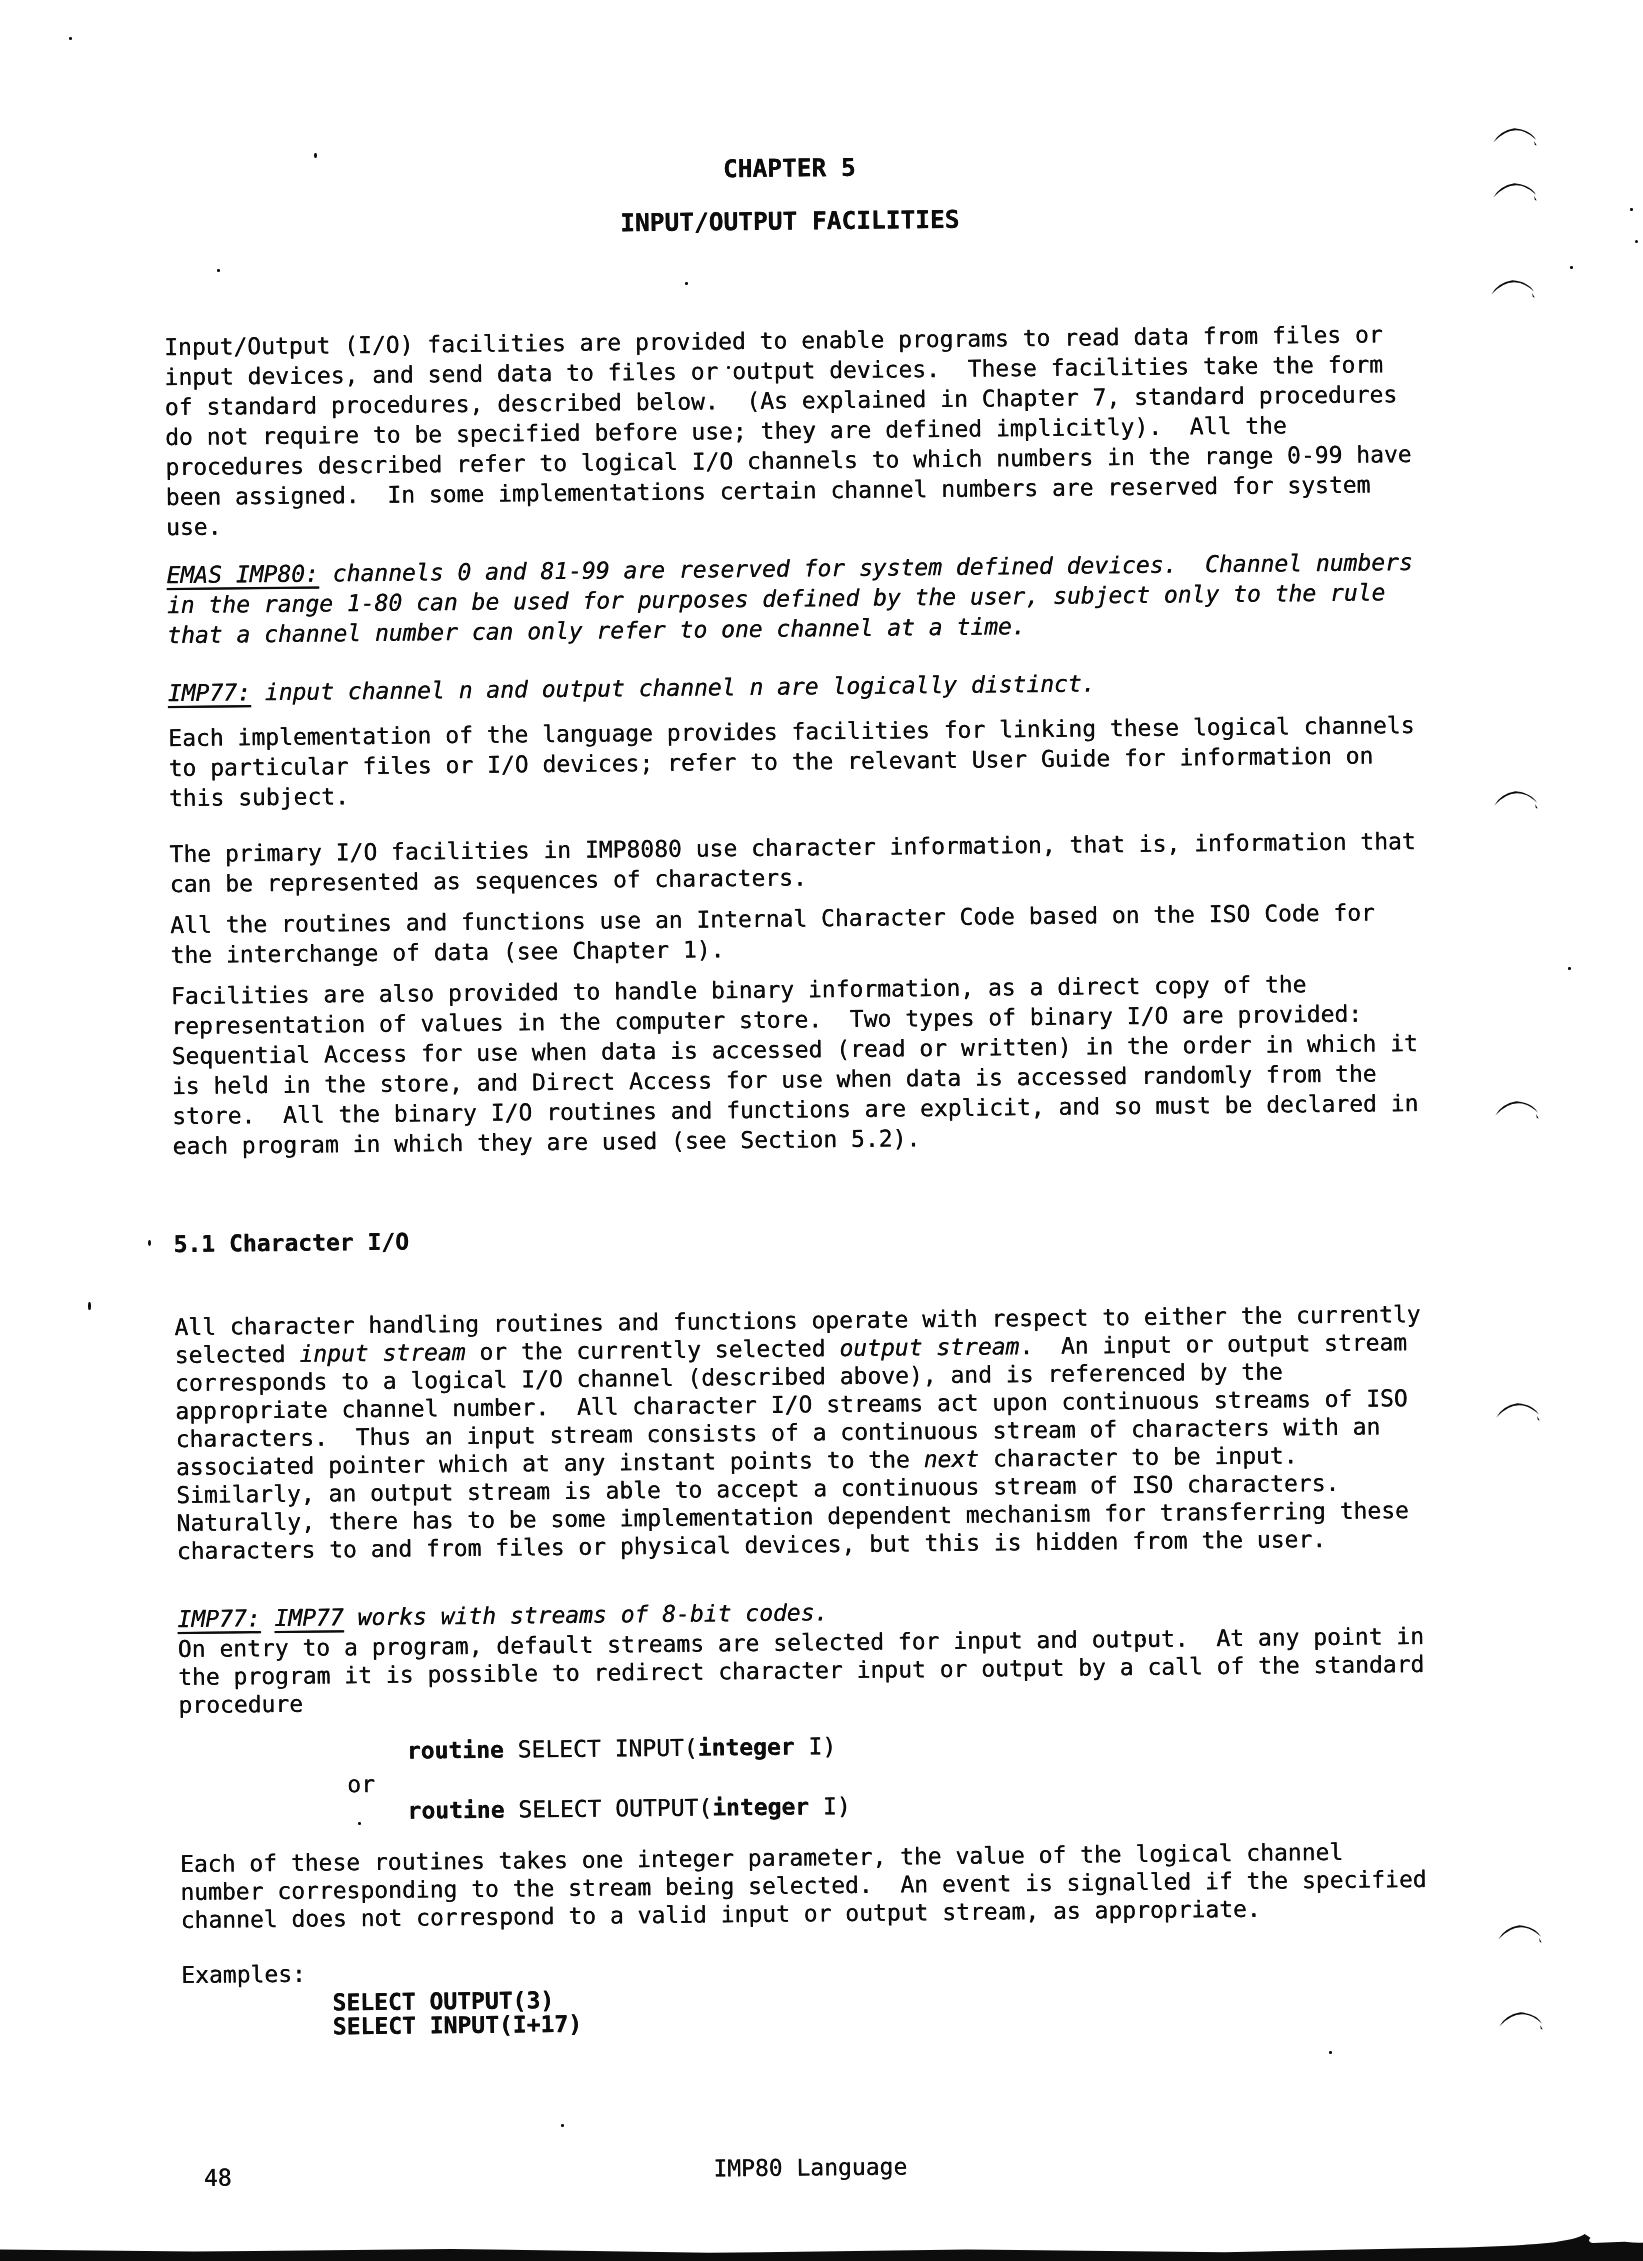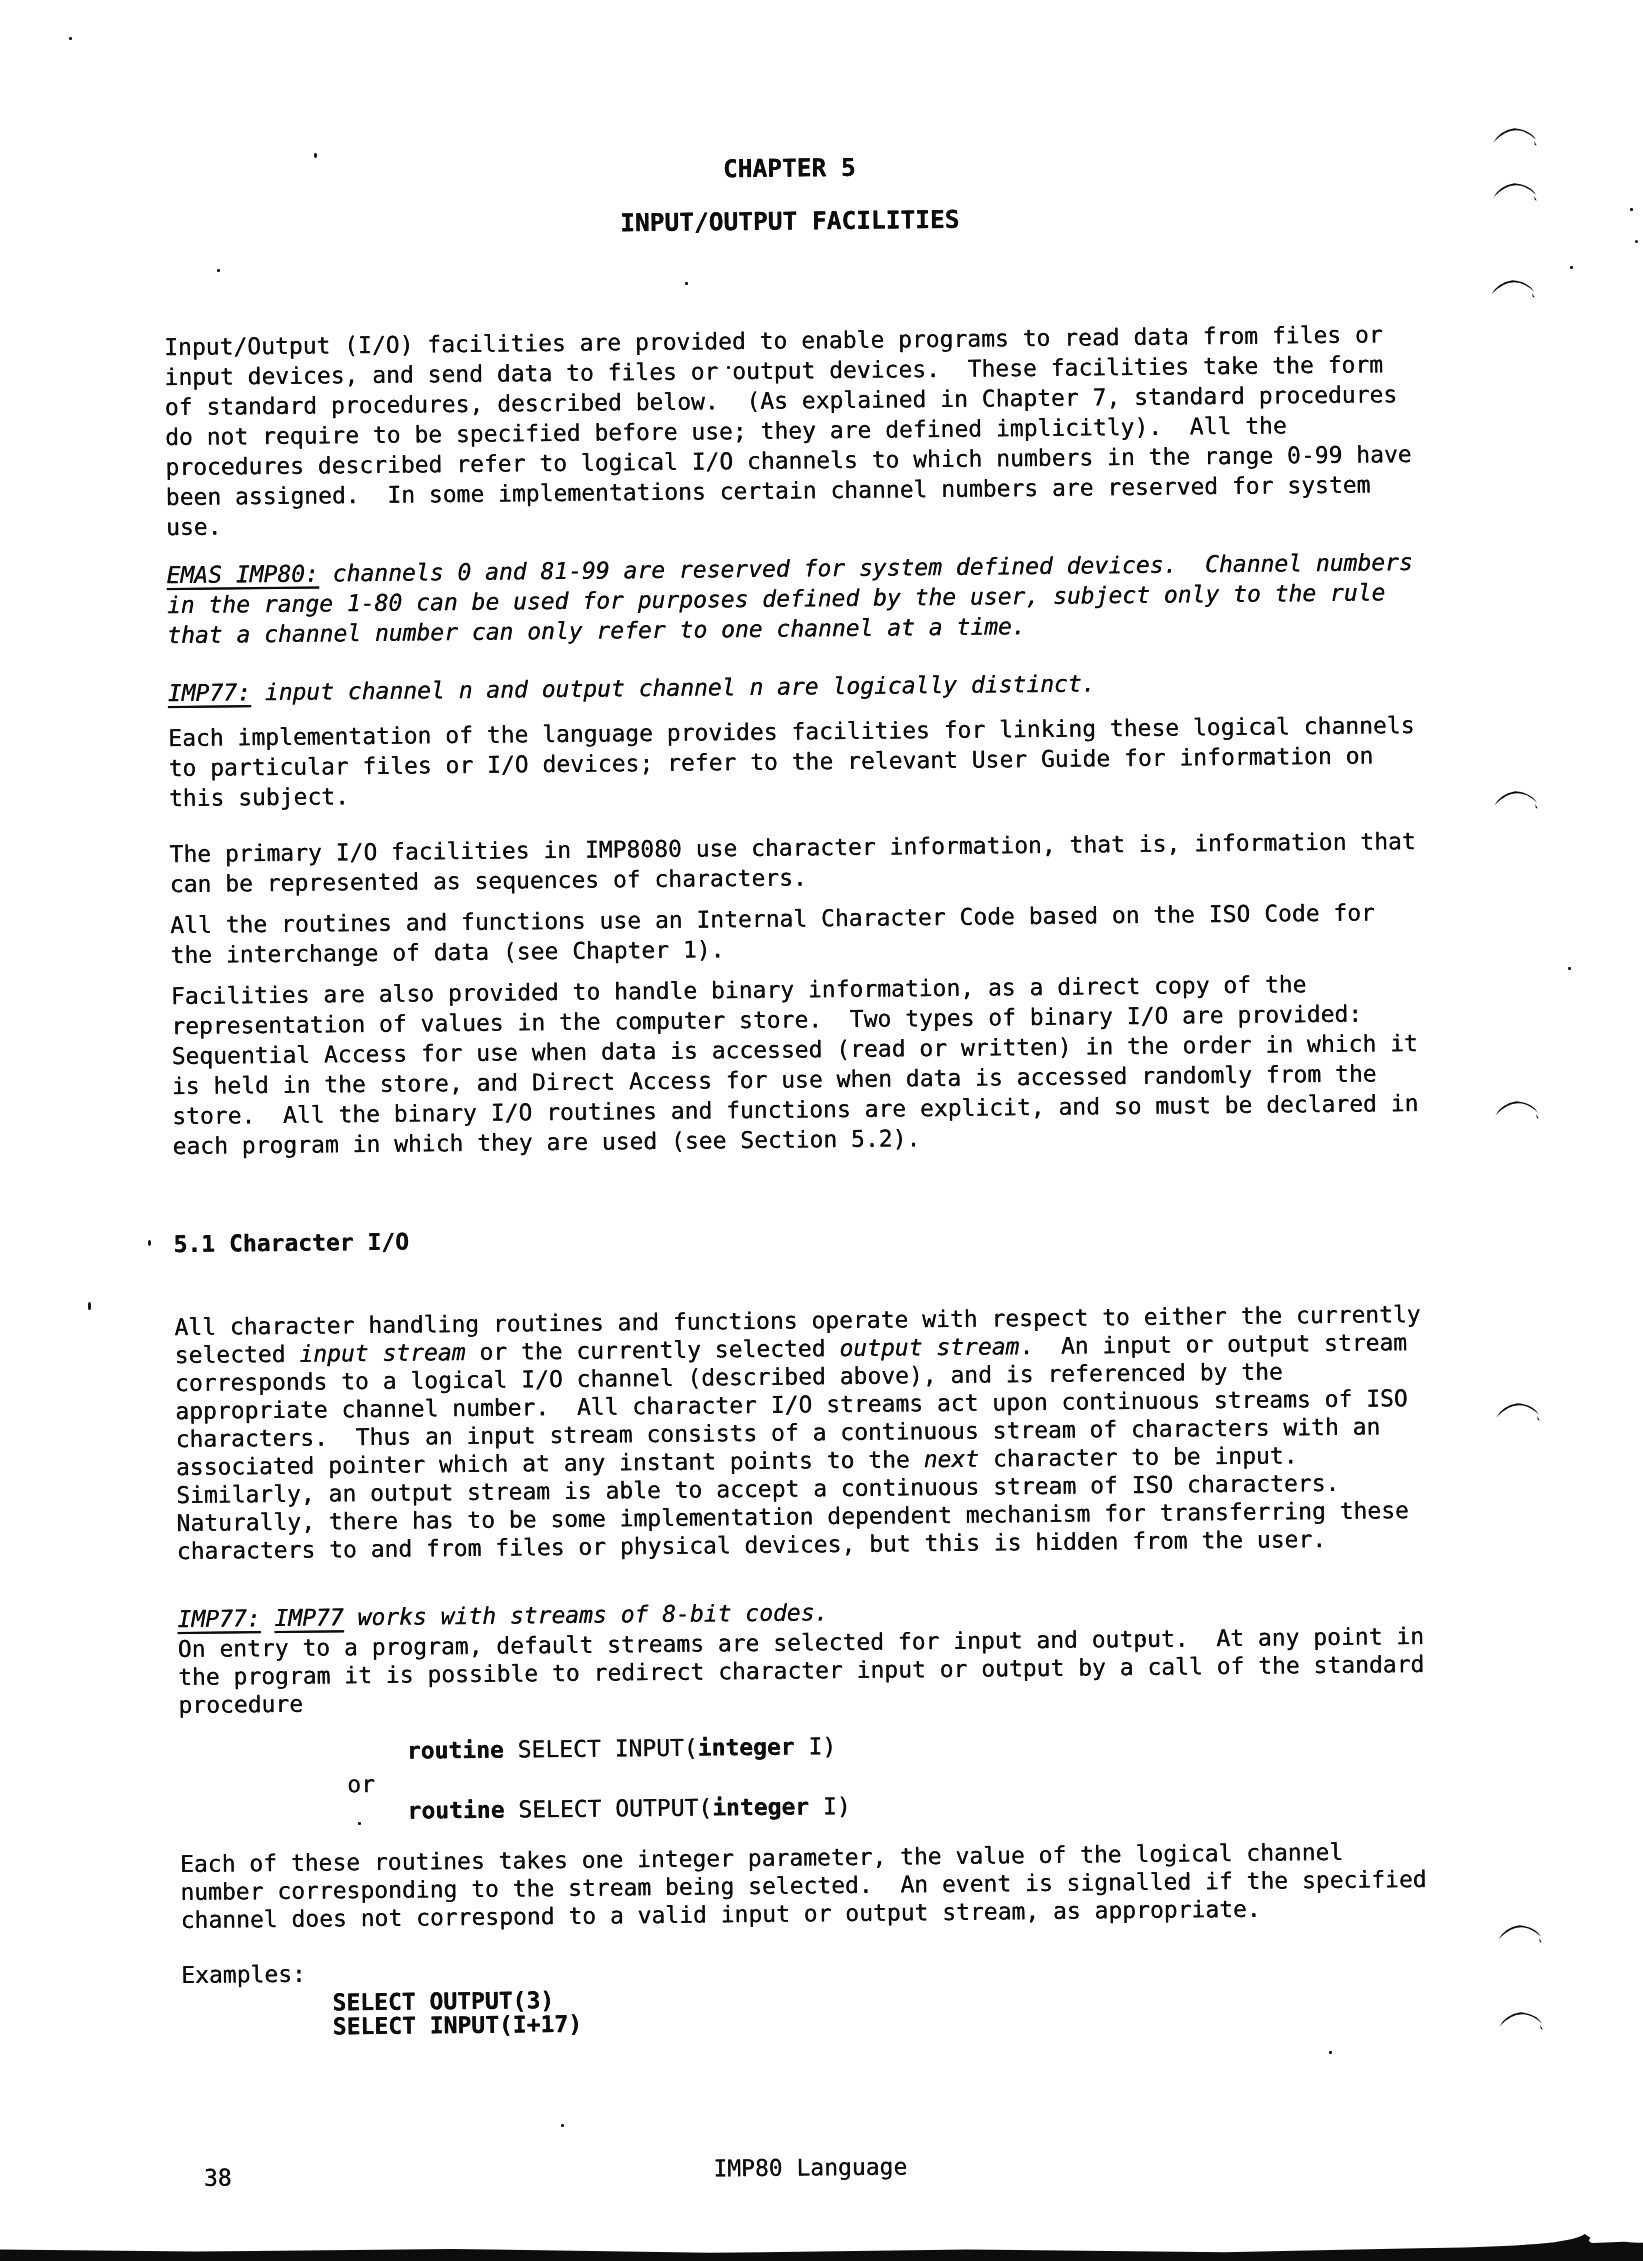--- a/index.html
+++ b/index.html
@@ -58,21 +58,21 @@
       <div class="block code" style="left: 228px; top: 1740px;"><div class="line"><span class="bd">routine</span><span> SELECT INPUT(</span><span class="bd">integer</span><span> I)</span></div></div>
       <div class="block code" style="left: 168px; top: 1773px; text-align: right;"><div class="line"><span>or</span></div></div>
       <div class="block code" style="left: 228px; top: 1800px;"><div class="line"><span class="bd">routine</span><span> SELECT OUTPUT(</span><span class="bd">integer</span><span> I)</span></div></div>
       <div class="block para" style="left: 0px; top: 1851px;"><div class="line" style="height: 28px;"><span>Each of these routines takes one integer parameter, the value of the logical channel</span></div><div class="line" style="height: 28px;"><span>number corresponding to the stream being selected.  An event is signalled if the specified</span></div><div class="line" style="height: 28px;"><span>channel does not correspond to a valid input or output stream, as appropriate.</span></div></div>
       <div class="block para" style="left: 0px; top: 1962px;"><div class="line"><span>Examples:</span></div></div>
       <div class="block code" style="left: 151px; top: 1991px;"><div class="line"><span class="bd">SELECT OUTPUT(3)</span></div></div>
       <div class="block code" style="left: 151px; top: 2015px;"><div class="line"><span class="bd">SELECT INPUT(I+17)</span></div></div>
     </div>
 
   <div id="footer-row">
-    <div id="page-number">38</div>
+    <div id="page-number">48</div>
     <div id="footer-title">IMP80 Language</div>
   </div>
 </div>
 
 <div id="artifacts">
   <div id="bottom-bar">
     <svg viewBox="0 0 2550 46" preserveAspectRatio="none">
       <path fill="#0d0d0d" d="M0 27 L300 30 L700 26 L1100 32 L1500 27 L1900 31 L2200 25
         Q2330 23 2400 17 Q2448 11 2458 3 L2467 9 Q2461 15 2471 17 L2520 15 Q2540 17 2550 16
         L2550 46 L0 46 Z"></path>

